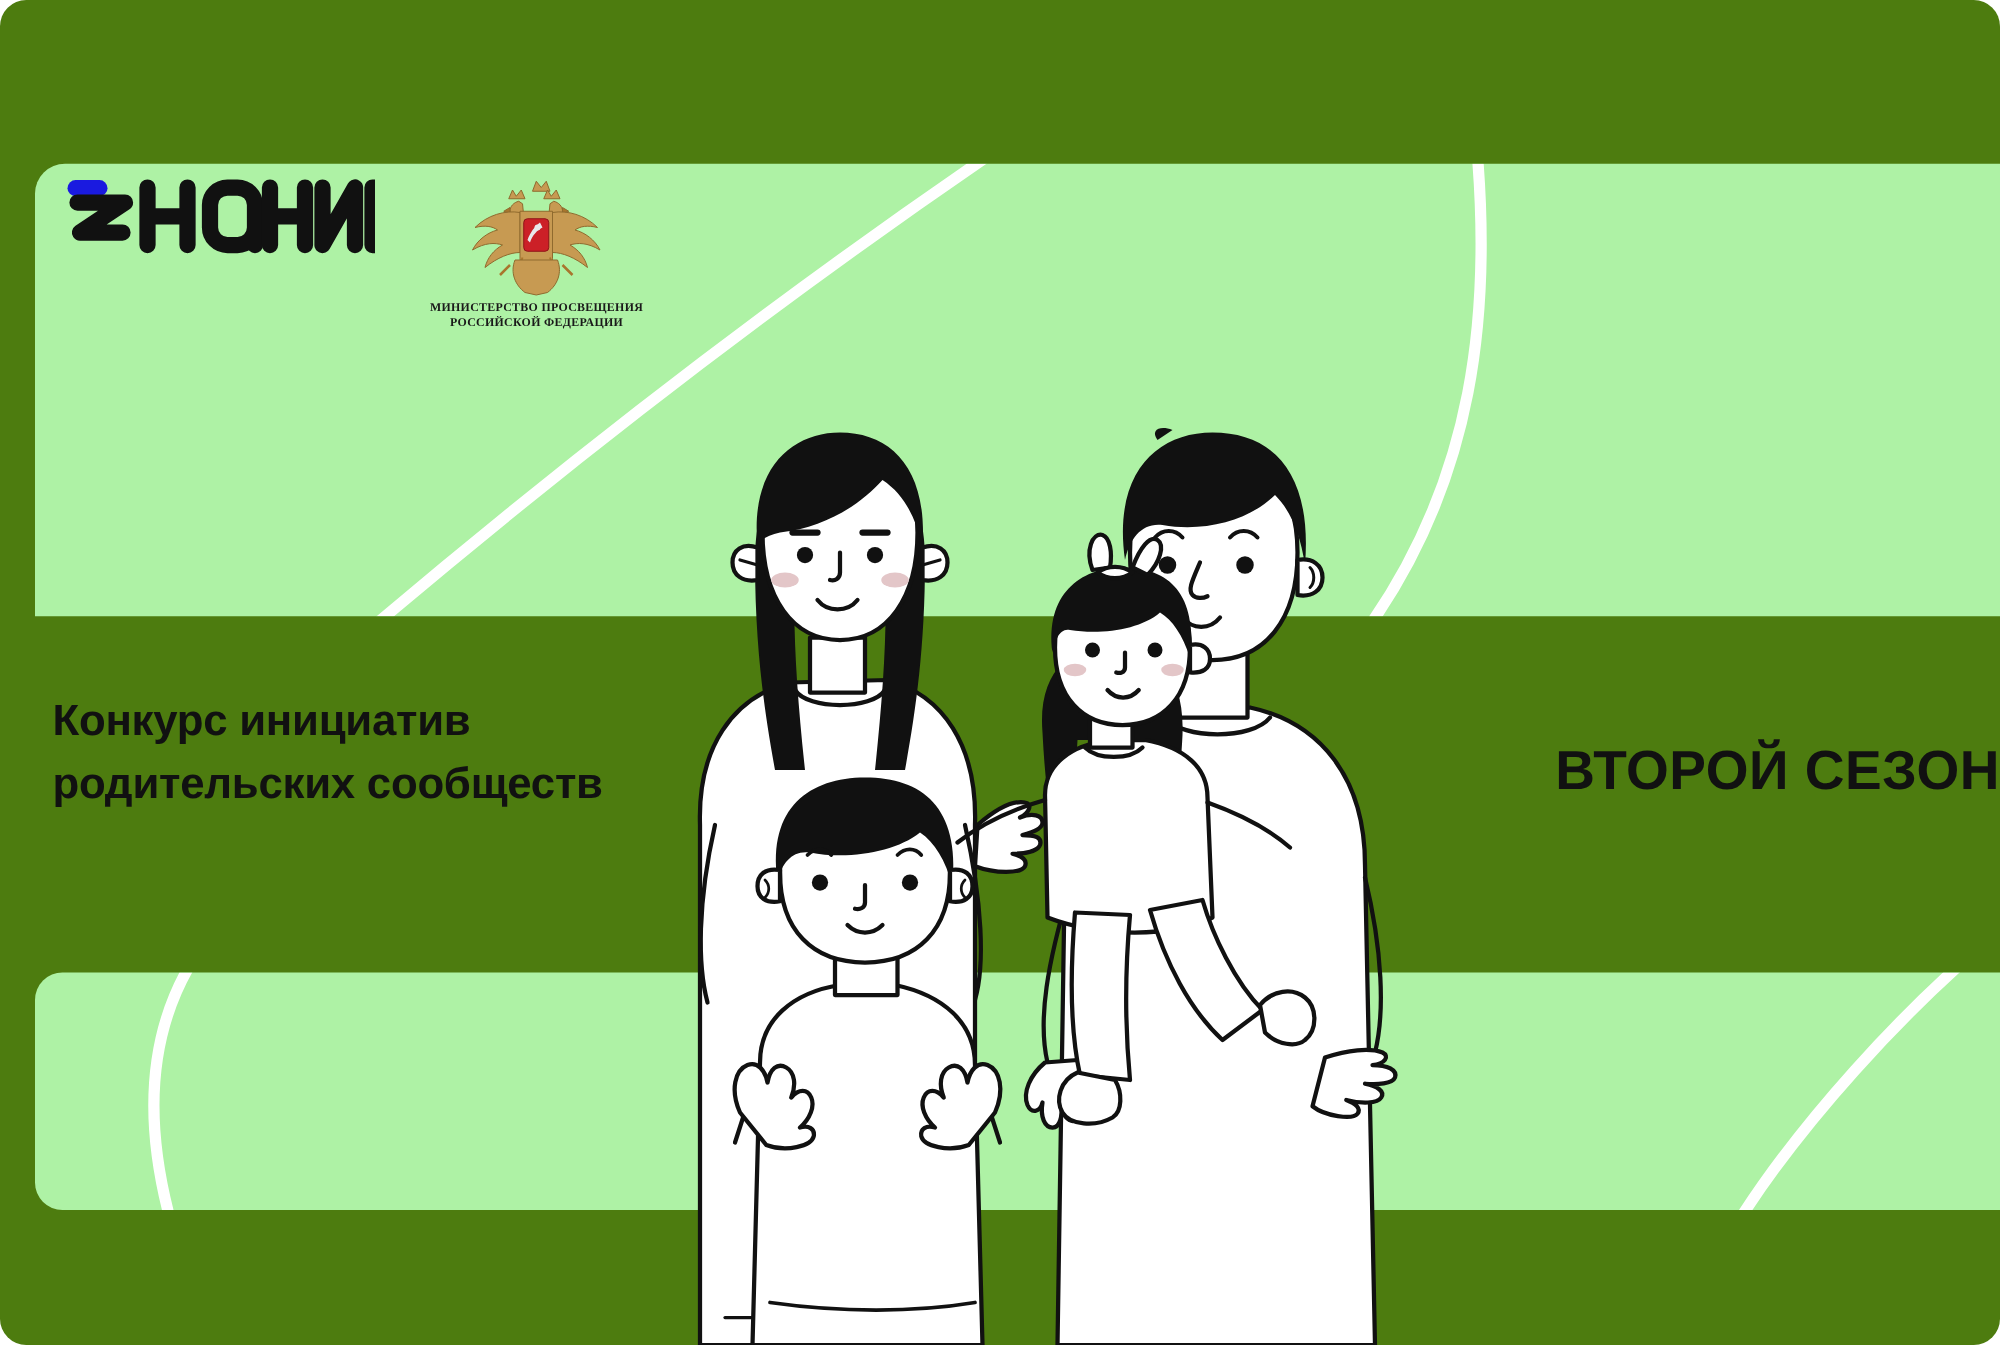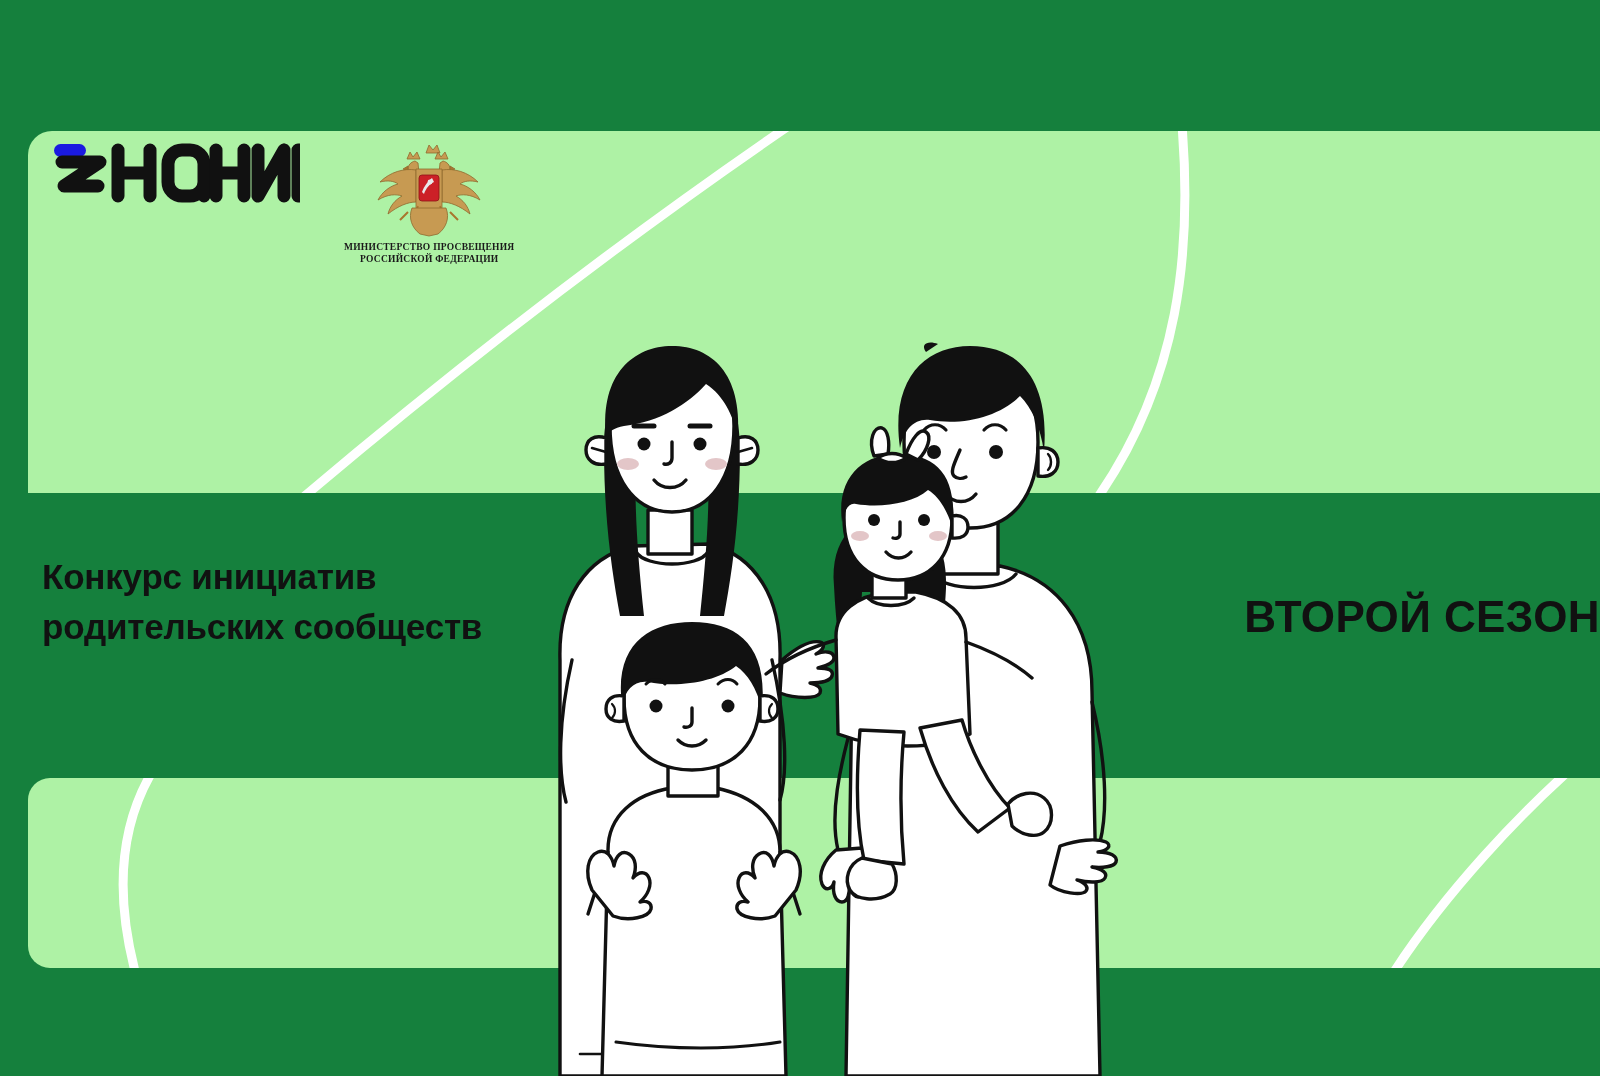--- a/index.html
+++ b/index.html
@@ -4,23 +4,24 @@
 <style>
   html, body {
     margin: 0;
     padding: 0;
     background: #ffffff;
   }
   #stage {
     position: relative;
     width: 1600px;
     height: 1076px;
-    background: #15803d;
+    background: #4d7c0f;
     overflow: hidden;
     font-family: "Liberation Sans", sans-serif;
+    border-radius: 21px;
   }
 
   
   .band {
     position: absolute;
     background: #aef2a5;
   }
   #band-top {
     left: 28px;
     top: 131px;

